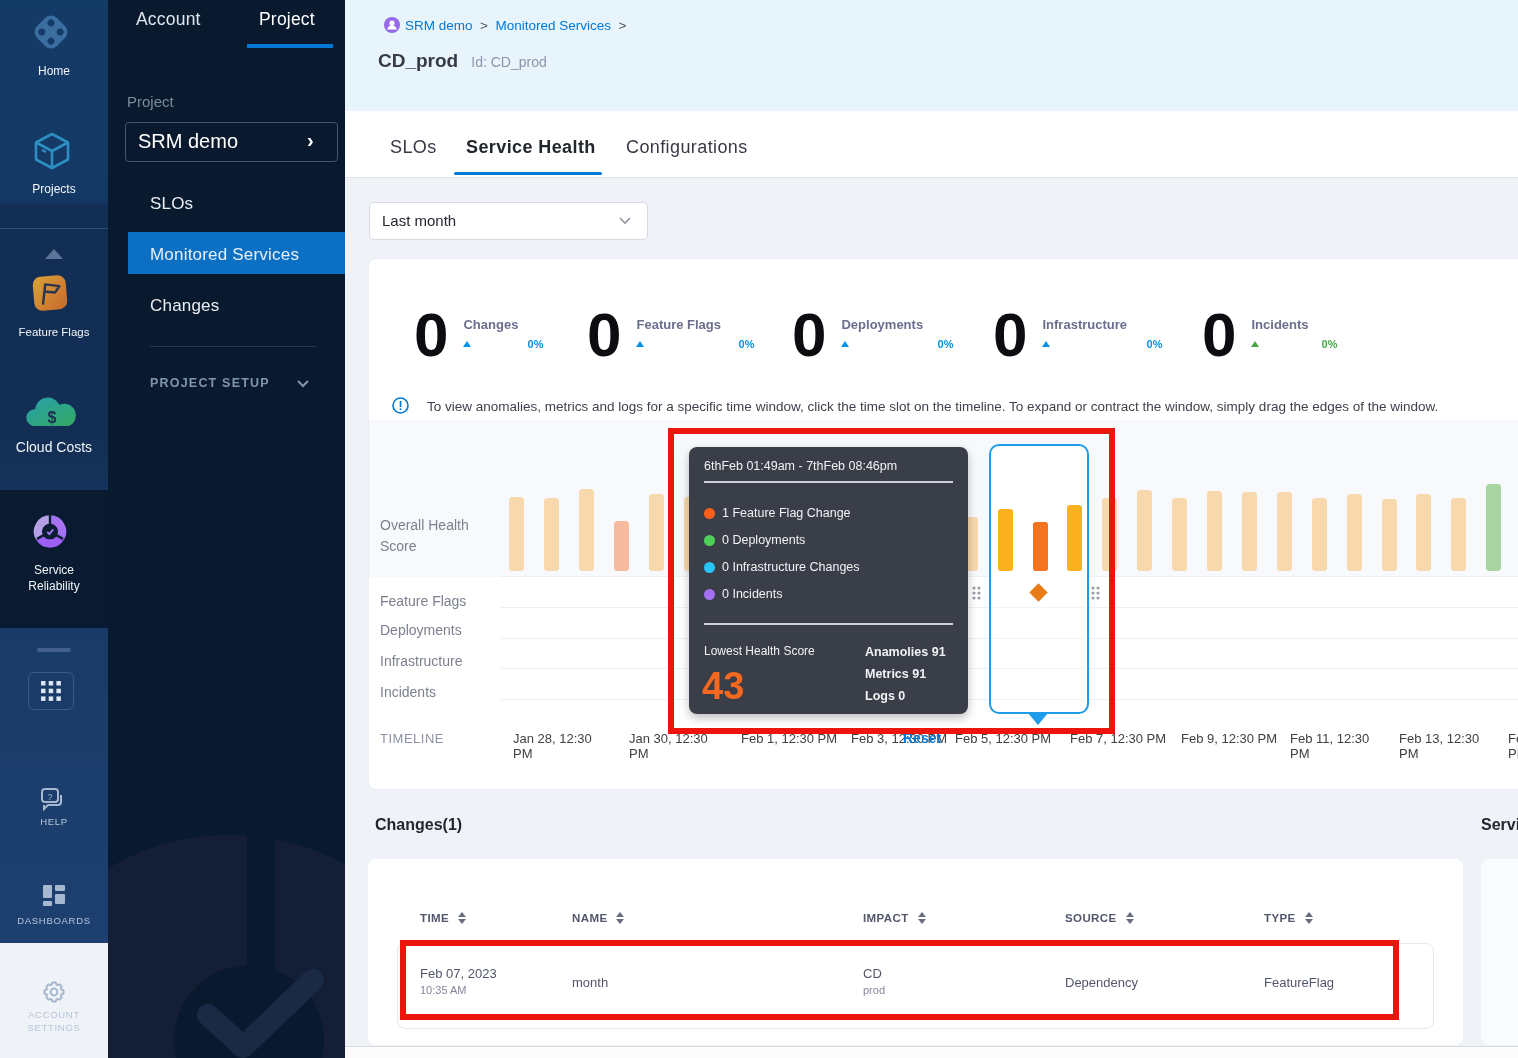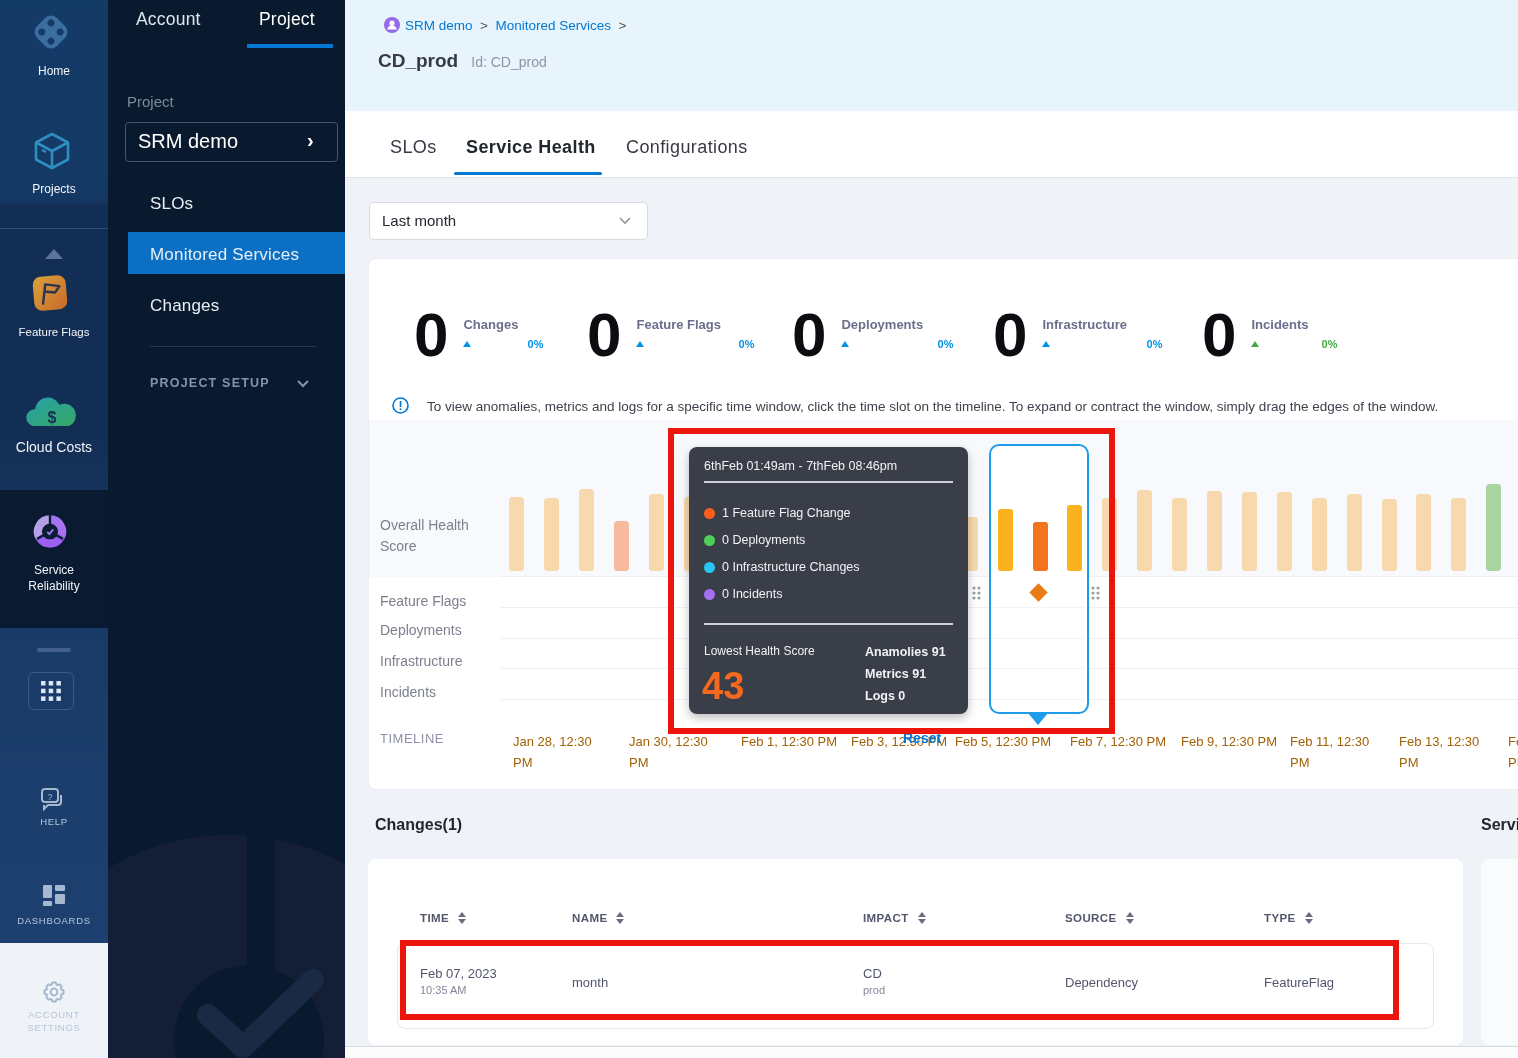--- a/index.html
+++ b/index.html
@@ -51,21 +51,21 @@
 
   
   #tip { left:689px; top:447px; width:279px; height:267px; background:#393e48; border-radius:8px; z-index:8; box-shadow:0 4px 10px rgba(0,0,0,0.25); color:#f1f2f4; }
   #tip .hr { position:absolute; left:15px; width:249px; height:2px; background:#cdd0d5; }
   #tip .itm { position:absolute; left:15px; display:flex; align-items:center; font-size:12.5px; }
   #tip .dot { width:11px; height:11px; border-radius:6px; margin-right:7px; }
 
   
   .redrect { position:absolute; border:6px solid #ec150b; z-index:12; }
 
-  .tl { position:absolute; width:96px; font-size:13px; color:#a16207; line-height:21px; }
+  .tl { position:absolute; width:96px; font-size:13px; color:#404040; line-height:15px; }
 
   
   #card2 { left:368px; top:859px; width:1095px; height:186px; background:#fff; border-radius:8px; }
   #card3 { left:1481px; top:859px; width:59px; height:186px; background:#fafbfd; border-radius:8px; }
   .th { position:absolute; top:912px; font-size:11.5px; font-weight:bold; color:#52566b; letter-spacing:0.4px; display:flex; align-items:center; }
   .sort { display:inline-block; margin-left:9px; }
   .sort .u { width:0;height:0;border-left:4px solid transparent;border-right:4px solid transparent;border-bottom:5px solid #6a6d80; margin-bottom:2px; }
   .sort .d { width:0;height:0;border-left:4px solid transparent;border-right:4px solid transparent;border-top:5px solid #6a6d80; }
   #rowcard { left:397px; top:943px; width:1037px; height:86px; background:#fff; border:1px solid #e6e8ec; border-radius:8px; }
   .td { position:absolute; font-size:13px; color:#52566b; }

